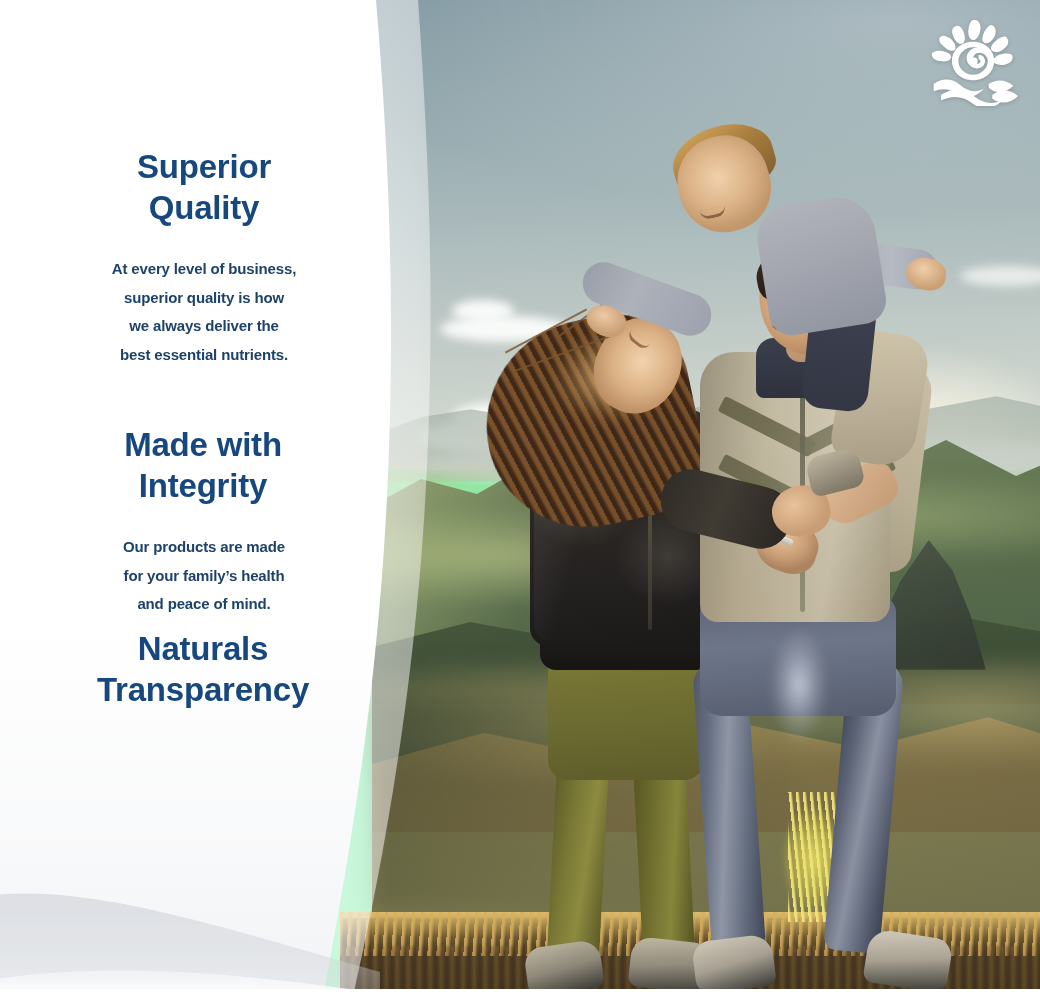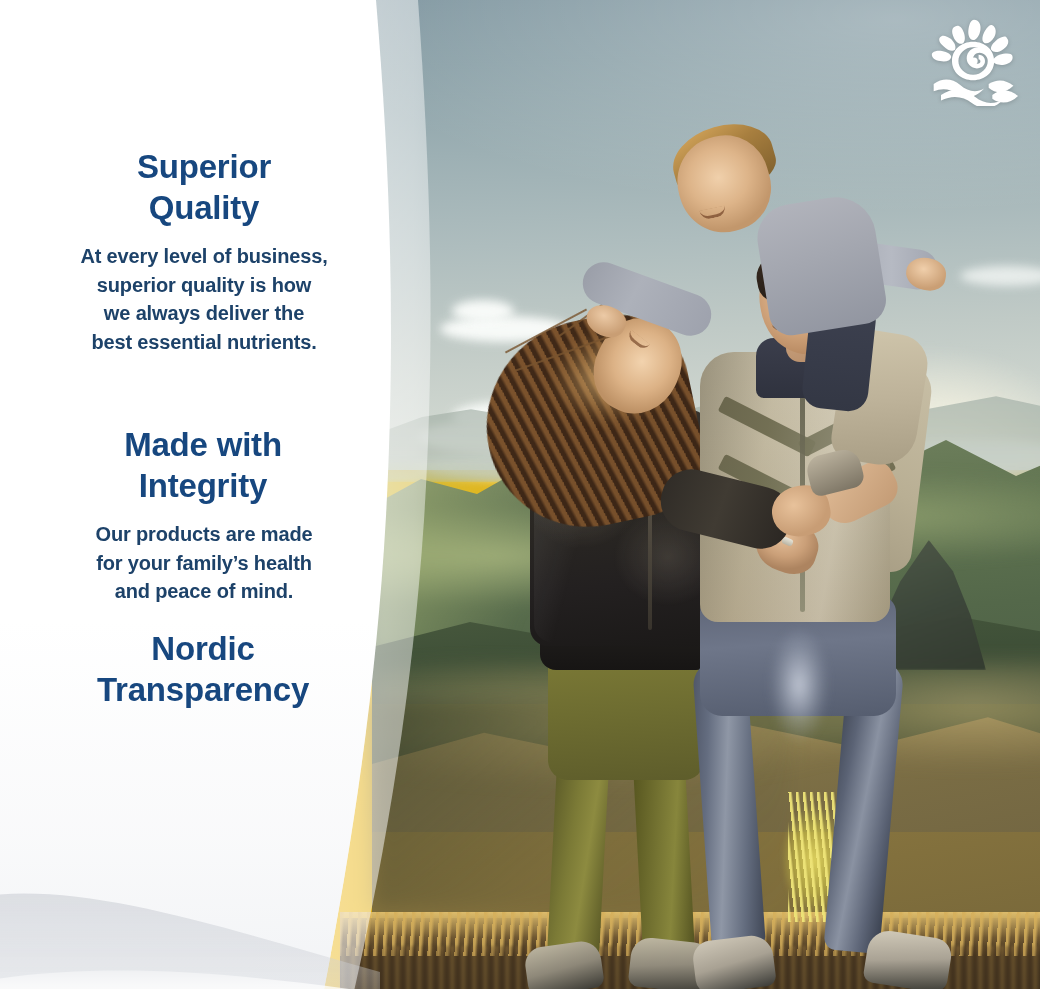--- a/index.html
+++ b/index.html
@@ -7,21 +7,21 @@
   body{
     width:1040px; height:1000px; overflow:hidden; position:relative;
     font-family:"Liberation Sans", sans-serif;
   }
 
   
   #promo{
     position:absolute; inset:0;
     width:1040px; height:989px;
     overflow:hidden;
-    background:#eab308;
+    background:#86efac;
   }
 
   
   .photo{
     position:absolute; top:0; left:0; width:1040px; height:1000px;
     overflow:hidden;
   }
   .photo-inner{ position:absolute; inset:0; }
 
   
@@ -481,24 +481,24 @@
   }
   .block .bh{
     color:#17477f;
     font-weight:700;
     font-size:33px;
     line-height:41px;
     letter-spacing:-.2px;
     white-space:pre-line;
   }
   .block .bb{
-    margin-top:14px;
+    margin-top:27px;
     color:#1d4269;
     font-weight:600;
-    font-size:20px;
+    font-size:15px;
     line-height:28.5px;
     letter-spacing:-.15px;
     white-space:pre-line;
   }
   #b1{ top:146px; }
   #b1 .bh{ padding:0 70px 0 66px; }
   #b2{ top:424px; }
   #b2 .bh{ padding:0 72px 0 66px; }
   #b3{ top:628px; }
   #b3 .bh{ padding:0 72px 0 66px; }
@@ -645,19 +645,19 @@
 
     <div class="block" id="b2">
       <div class="bh">Made with
 Integrity</div>
       <div class="bb">Our products are made
 for your family’s health
 and peace of mind.</div>
     </div>
 
     <div class="block" id="b3">
-      <div class="bh">Nordic
+      <div class="bh">Naturals
 Transparency</div>
     </div>
 
   </div>
 
 </div>
 
 </body></html>

